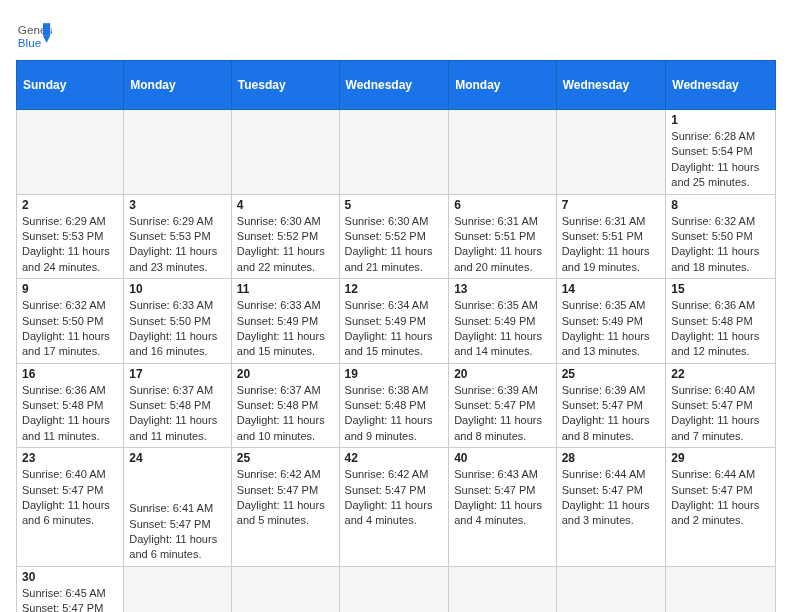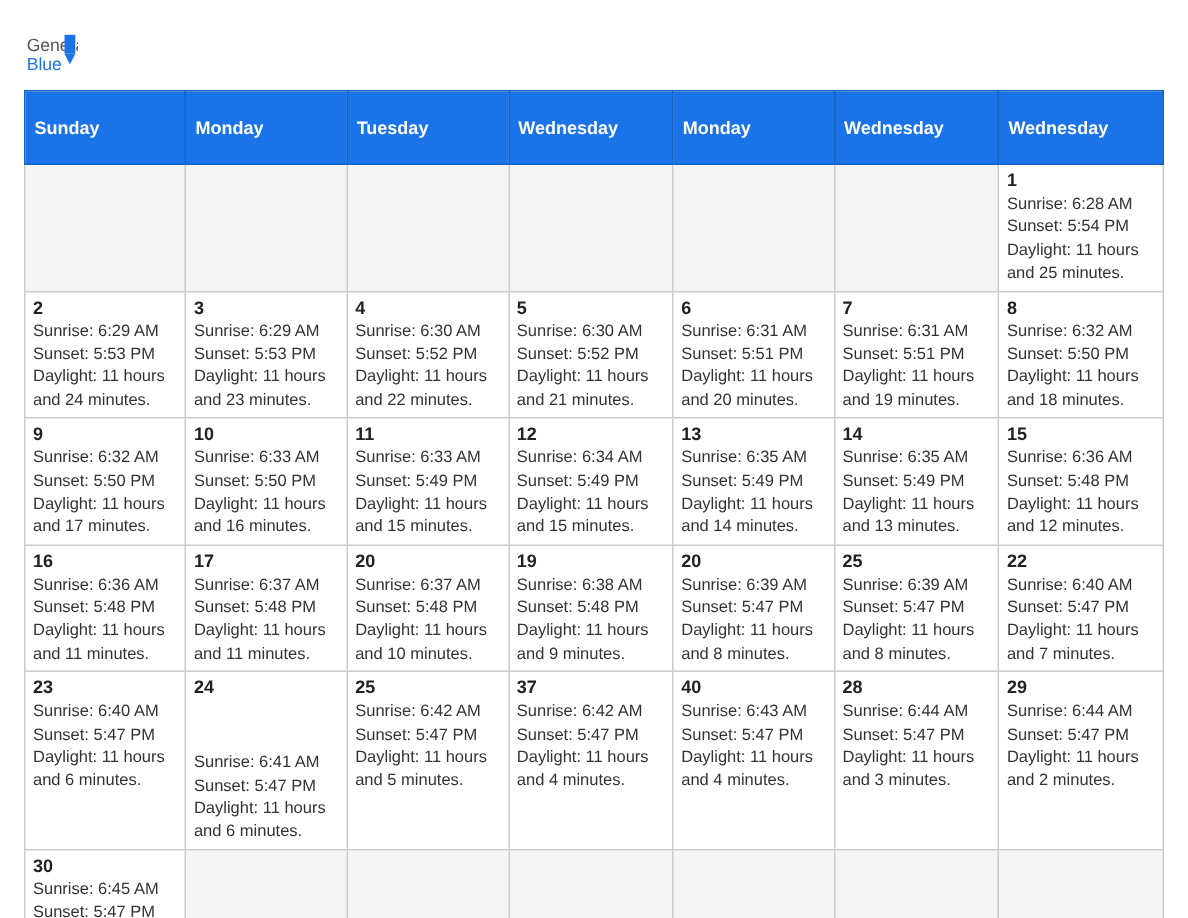--- a/index.html
+++ b/index.html
@@ -303,21 +303,21 @@
 and 6 minutes.</div>
           </td>
           <td>
             <span class="day-number">25</span>
             <div class="day-info" style="white-space: pre-line;">Sunrise: 6:42 AM
 Sunset: 5:47 PM
 Daylight: 11 hours
 and 5 minutes.</div>
           </td>
           <td>
-            <span class="day-number">37</span>
+            <span class="day-number">42</span>
             <div class="day-info" style="white-space: pre-line;">Sunrise: 6:42 AM
 Sunset: 5:47 PM
 Daylight: 11 hours
 and 4 minutes.</div>
           </td>
           <td>
             <span class="day-number">40</span>
             <div class="day-info" style="white-space: pre-line;">Sunrise: 6:43 AM
 Sunset: 5:47 PM
 Daylight: 11 hours

